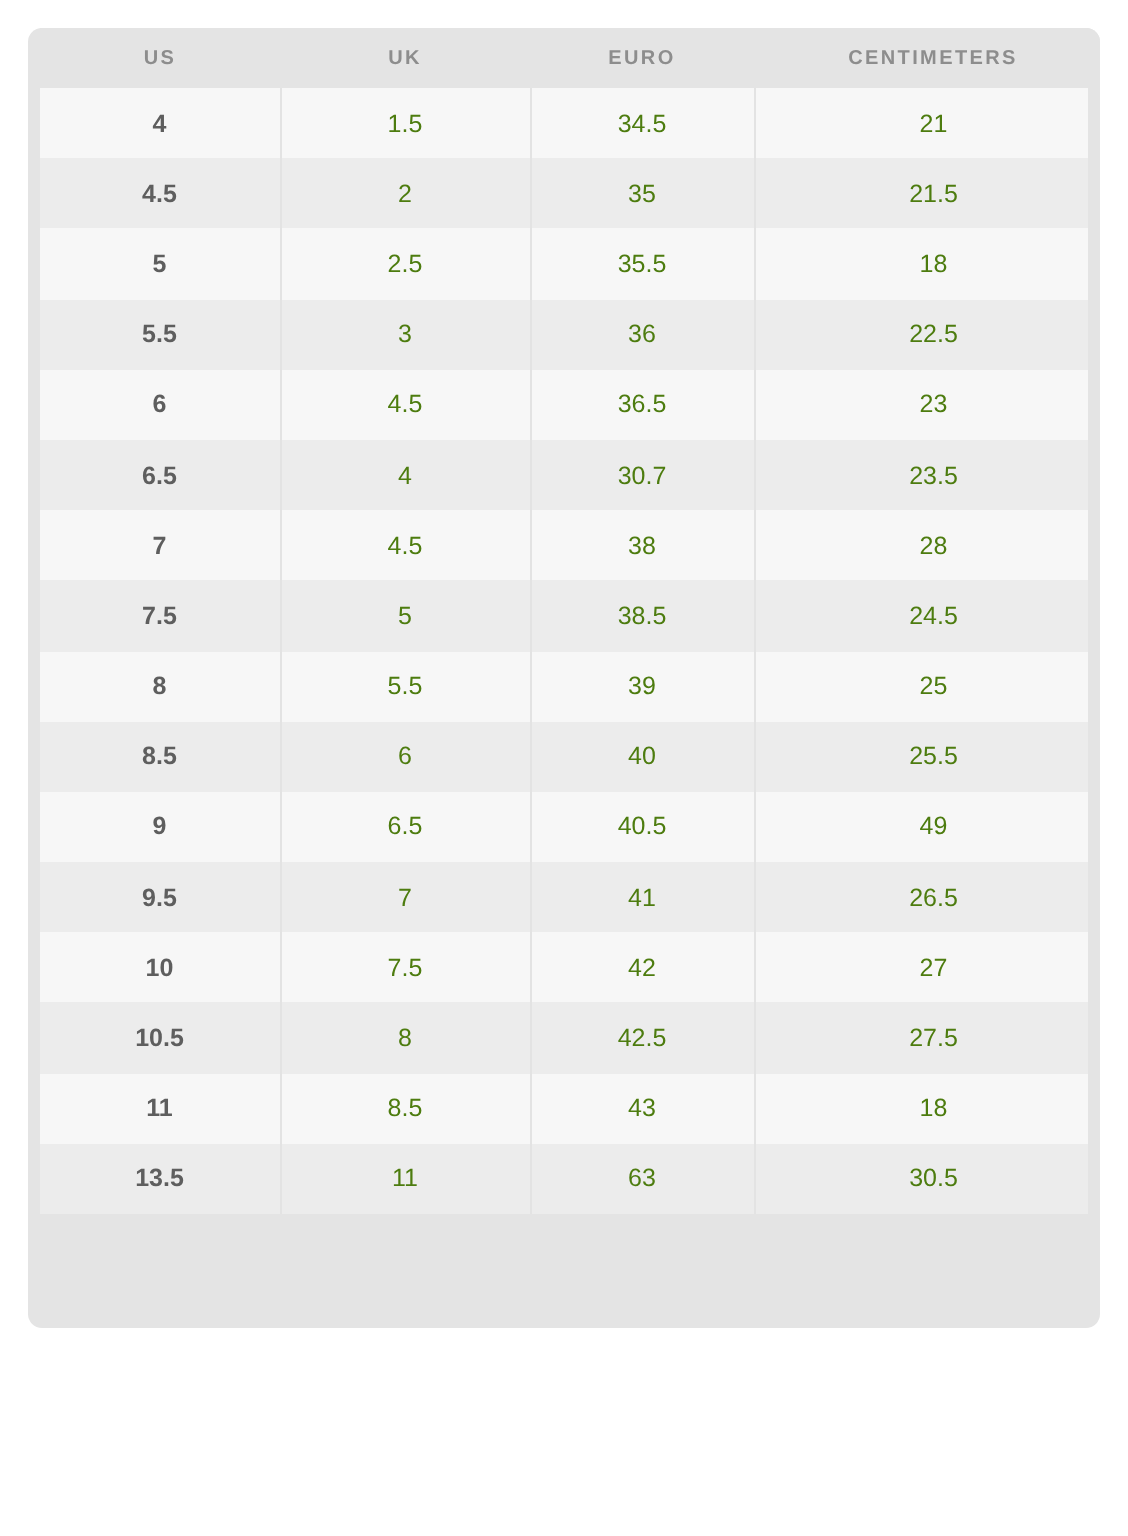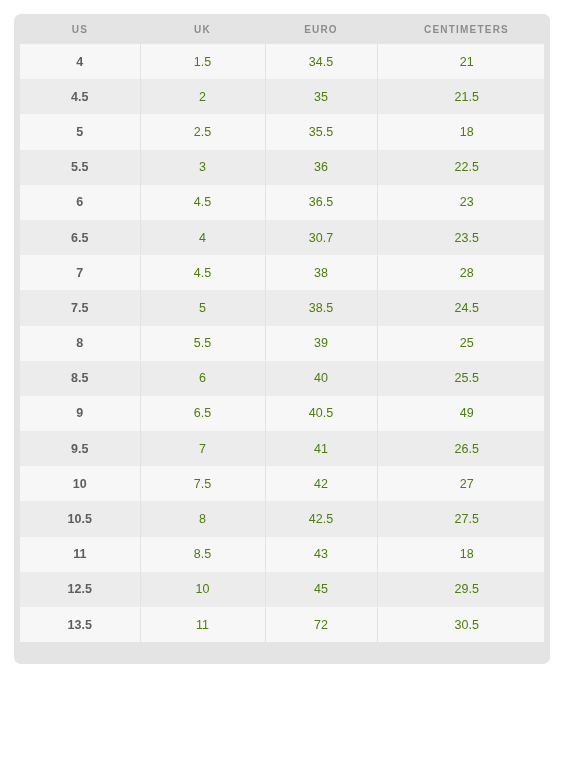--- a/index.html
+++ b/index.html
@@ -208,28 +208,22 @@
             <td class="col-plain sep">42.5</td>
             <td class="col-plain">27.5</td>
           </tr>
           <tr>
             <td class="col-us first sep">11</td>
             <td class="col-plain sep">8.5</td>
             <td class="col-plain sep">43</td>
             <td class="col-plain">18</td>
           </tr>
           <tr>
-            <td class="col-us first sep">12.5</td>
-            <td class="col-plain sep">10</td>
-            <td class="col-plain sep">45</td>
-            <td class="col-plain">29.5</td>
-          </tr>
-          <tr>
             <td class="col-us first sep">13.5</td>
             <td class="col-plain sep">11</td>
-            <td class="col-plain sep">72</td>
+            <td class="col-plain sep">63</td>
             <td class="col-plain">30.5</td>
           </tr>
         </tbody>
     </table>
   </div>
 
 </div>
 
 </body></html>

